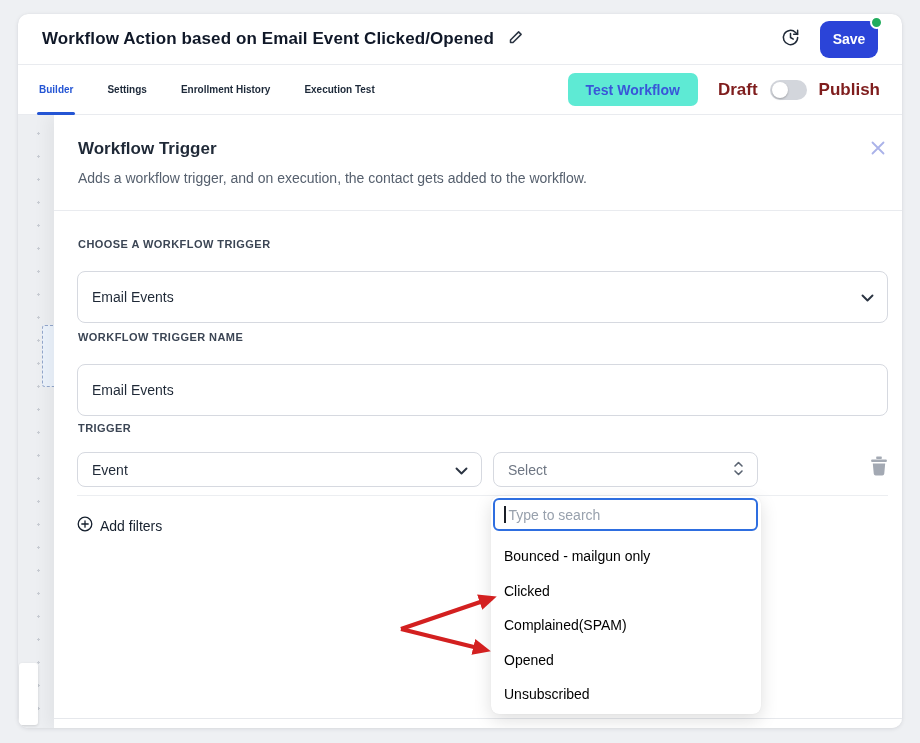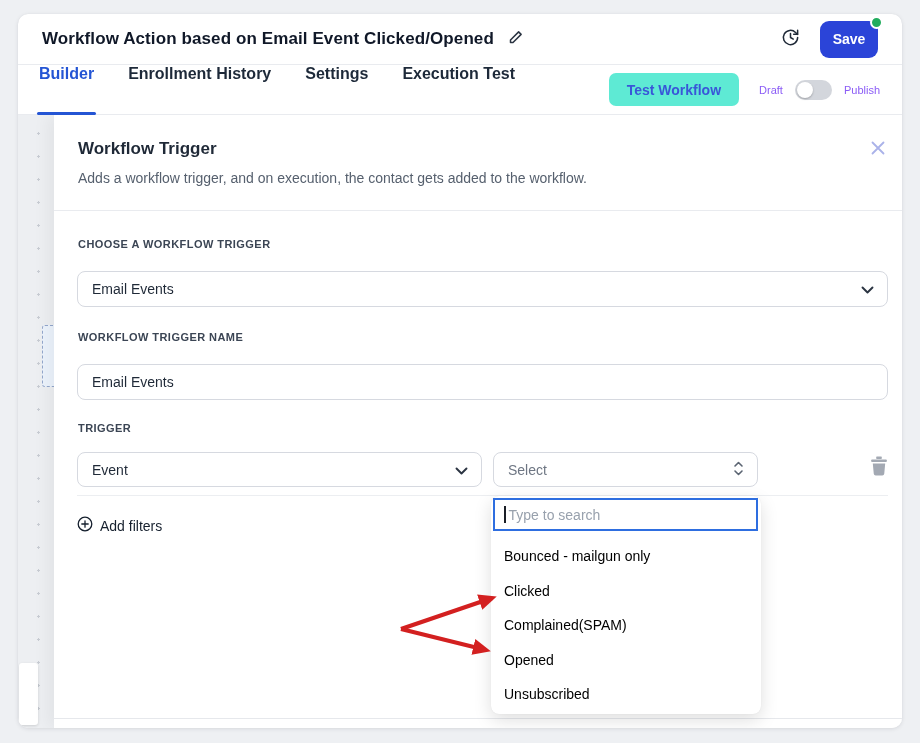--- a/index.html
+++ b/index.html
@@ -19,32 +19,32 @@
   .hdr-right { margin-left:auto; display:flex; align-items:center; gap:20px; }
   .save-btn { position:relative; width:58px; height:37px; background:#2b44d8; color:#fff;
     border:none; border-radius:9px; font-size:14px; font-weight:700; cursor:pointer;
     font-family:inherit; }
   .save-dot { position:absolute; right:-5px; top:-5px; width:13px; height:13px;
     border-radius:50%; background:#21ac5d; border:2px solid #fff; }
 
   
   .tabbar { height:50px; display:flex; align-items:stretch; padding-left:19px;
     border-bottom:1px solid #e9ebef; }
-  .tab { position:relative; display:flex; align-items:flex-start; margin-right:30px;
-    font-size:16px; font-weight:600; color:#1d2939; cursor:pointer; padding:0 2px; }
+  .tab { position:relative; display:flex; align-items:center; margin-right:30px;
+    font-size:10px; font-weight:600; color:#1d2939; cursor:pointer; padding:0 2px; }
   .tab.active { color:#2455d4; }
   .tab.active::after { content:""; position:absolute; left:0; right:0; bottom:-1px;
     height:3px; background:#2455d4; border-radius:2px; }
   .tabbar-right { margin-left:auto; display:flex; align-items:center; gap:20px;
     padding-right:22px; }
   .test-btn { height:33px; padding:0 18px; background:#5eead4; color:#3956d8;
     border:none; border-radius:7px; font-size:14px; font-weight:600; cursor:pointer;
     font-family:inherit; }
   .pub-group { display:flex; align-items:center; gap:12px; }
-  .pub-label { font-size:11px; font-weight:400; color:#8b5cf6; }
+  .pub-label { font-size:17px; font-weight:700; color:#7f1d1d; }
   .toggle { width:37px; height:20px; border-radius:10px; background:#d3d6dc;
     position:relative; cursor:pointer; }
   .toggle .knob { position:absolute; left:2px; top:2px; width:16px; height:16px;
     border-radius:50%; background:#fff; box-shadow:0 1px 2px rgba(0,0,0,.25); }
 
   
   .canvas { position:absolute; left:0; top:101px; width:884px; height:613px;
     background-color:#edeff2; overflow:hidden; border-radius:0 0 10px 10px;
     background-image:radial-gradient(circle,#c8ccd3 1.2px, transparent 1.4px);
     background-size:23px 23px; background-position:9px 7px; }
@@ -57,42 +57,42 @@
   .modal { position:absolute; left:36px; top:0; right:0; height:613px; background:#fff;
     box-shadow:-6px 0 16px rgba(0,0,0,.05); z-index:10; }
   .m-title { position:absolute; left:24px; top:24px; font-size:17px; font-weight:700;
     color:#1f2937; }
   .m-close { position:absolute; right:16px; top:25px; background:none; border:none;
     cursor:pointer; }
   .m-sub { position:absolute; left:24px; top:55px; font-size:14px; color:#56606e; }
   .m-div1 { position:absolute; left:0; right:0; top:95px; height:1px; background:#e9ebef; }
   .m-label { position:absolute; font-size:11px; font-weight:700; color:#3b4554;
     letter-spacing:.45px; }
-  .sel, .txt-input { position:absolute; height:36px; background:#fff;
+  .sel, .txt-input { position:absolute; height:52px; background:#fff;
     border:1px solid #d6d9e0; border-radius:8px; font-size:14px; color:#1f2937;
     display:flex; align-items:center; padding:0 14px; cursor:pointer; }
   .txt-input { cursor:text; font-family:inherit; width:811px; }
   .sel .chev { position:absolute; right:13px; top:50%; transform:translateY(-50%); }
   .placeholder { color:#6e7683; }
   .trash-btn { position:absolute; left:816px; top:341px; background:none; border:none;
     cursor:pointer; }
   .m-div2 { position:absolute; left:23px; width:811px; top:380px; height:1px;
     background:#eceef1; }
   .add-filters { position:absolute; left:23px; top:401px; display:flex;
     align-items:center; gap:7px; background:none; border:none; cursor:pointer;
     font-size:14px; font-weight:500; color:#16202e; font-family:inherit; }
   .m-divbottom { position:absolute; left:0; right:0; top:603px; height:1px;
     background:#e6e8ec; }
 
   
   .dd-panel { position:absolute; left:437px; top:381px; width:270px; height:218px;
     background:#fff; border-radius:8px; z-index:40;
     box-shadow:0 6px 18px rgba(0,0,0,.13), 0 0 1px rgba(0,0,0,.1); }
   .dd-search { position:absolute; left:2px; top:2px; width:265px; height:33px;
-    border:2px solid #2e6ee0; border-radius:0; display:flex; align-items:center;
+    border:2px solid #2e6ee0; border-radius:6px; display:flex; align-items:center;
     padding-left:9px; background:#fff; cursor:text; }
   .caret { width:1.5px; height:17px; background:#1b1f27; margin-right:3px; }
   .dd-search .ph { font-size:14px; color:#98a1ad; }
   .dd-list { position:absolute; left:0; top:43px; right:0; }
   .dd-item { height:34.5px; line-height:34.5px; padding-left:13px; font-size:14px;
     color:#000000; cursor:pointer; white-space:nowrap; }
 
   
   .arrows { position:absolute; left:0; top:0; width:884px; height:613px;
     pointer-events:none; z-index:60; }
@@ -126,24 +126,24 @@
         <span class="save-dot"></span>
       </button>
     </div>
   </div>
 
   <div class="tabbar">
     <div class="tab active">
         <span>Builder</span>
       </div>
     <div class="tab">
+        <span>Settings</span>
+      </div>
+    <div class="tab">
         <span>Enrollment History</span>
-      </div>
-    <div class="tab">
-        <span>Settings</span>
       </div>
     <div class="tab">
         <span>Execution Test</span>
       </div>
     <div class="tabbar-right">
       <button class="test-btn">Test Workflow</button>
       <div class="pub-group">
         <span class="pub-label">Draft</span>
         <div class="toggle">
             <div class="knob"></div>

